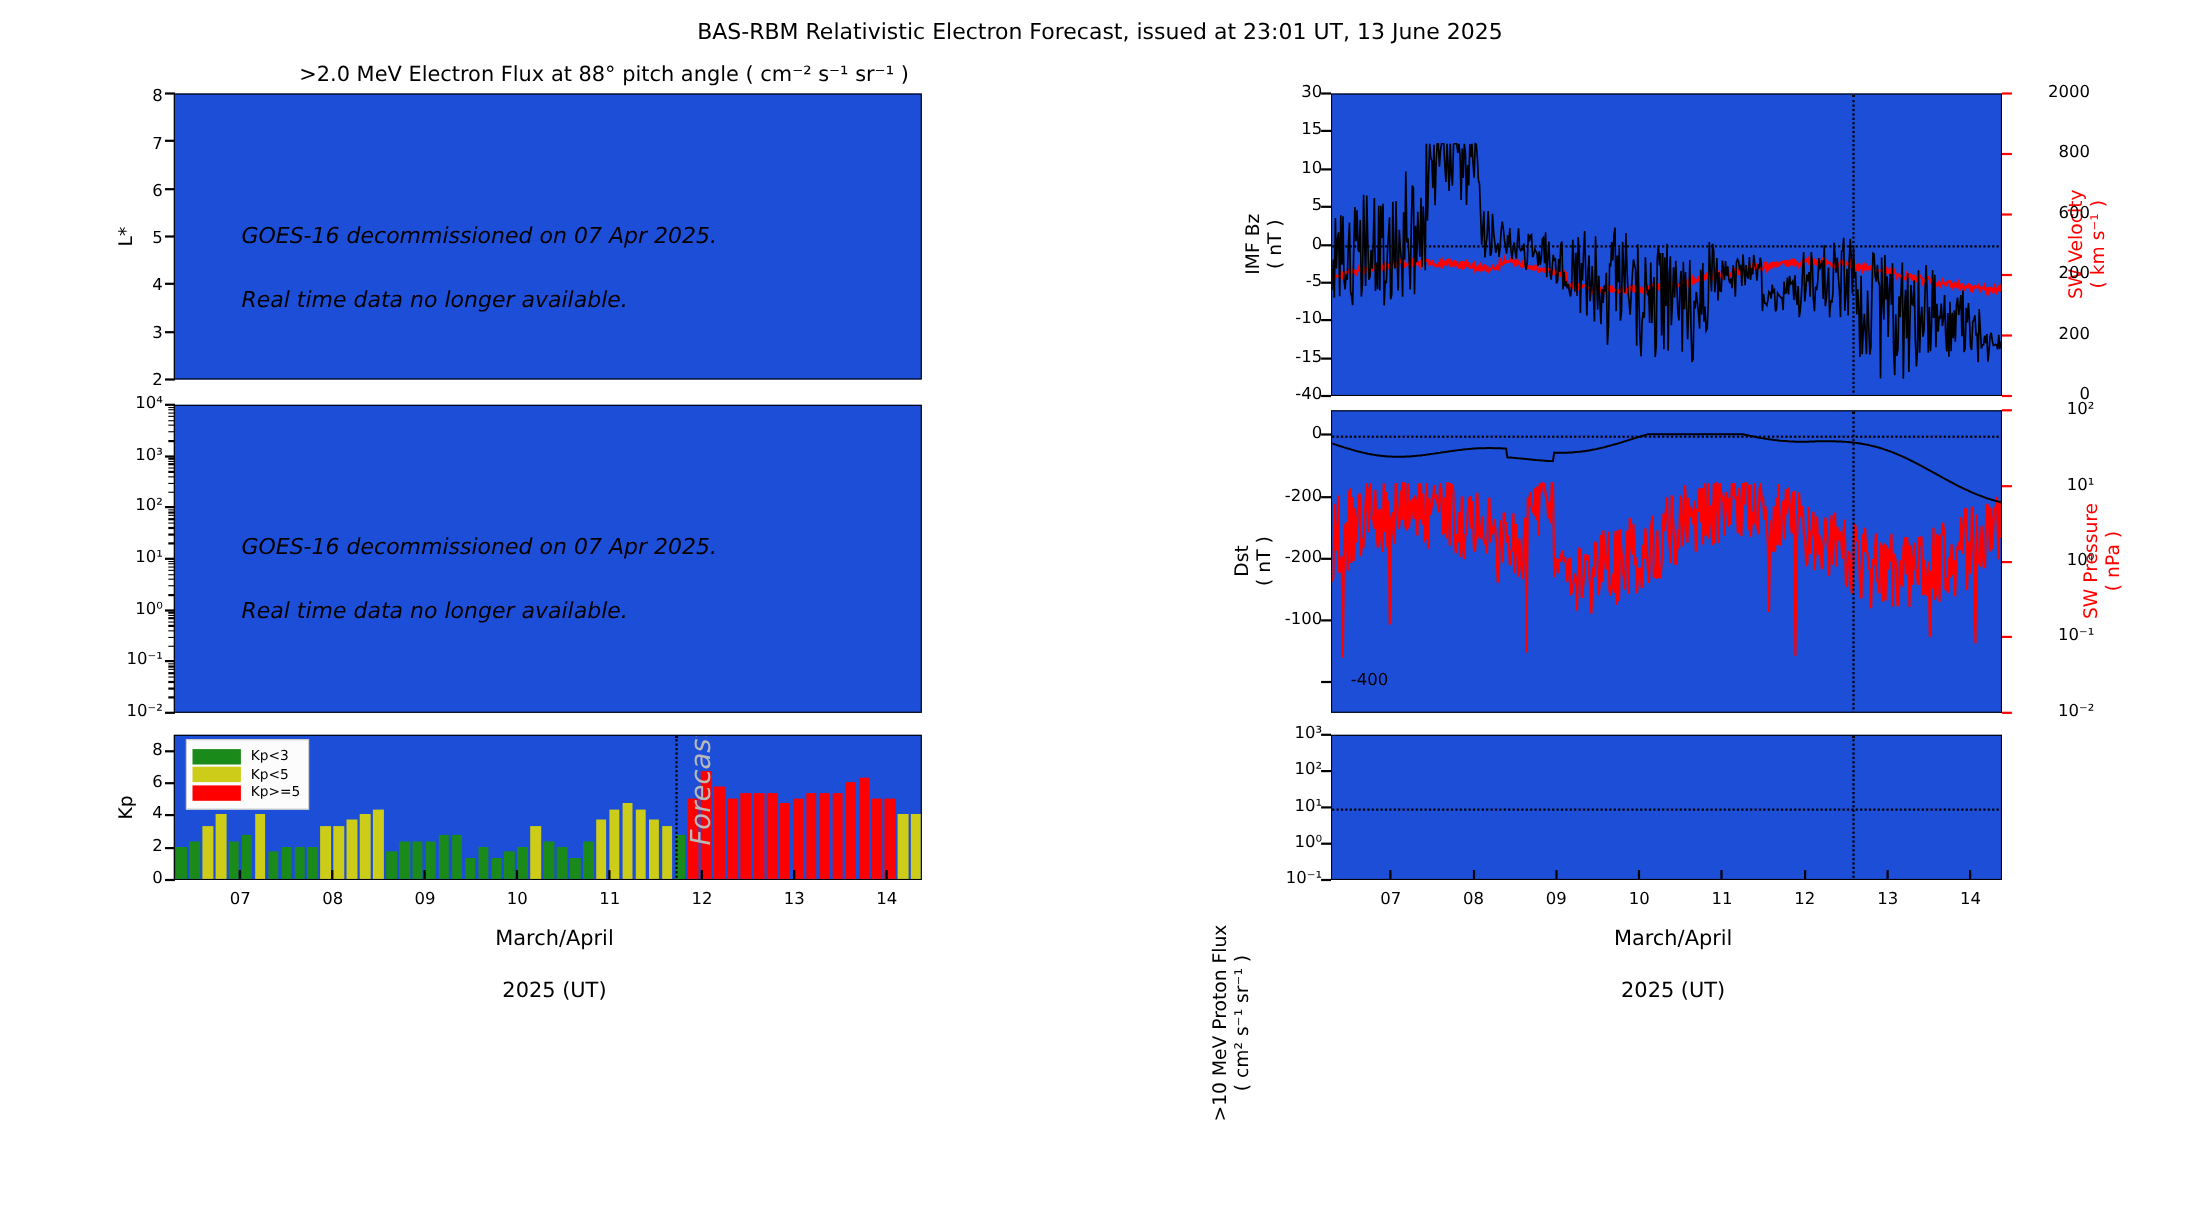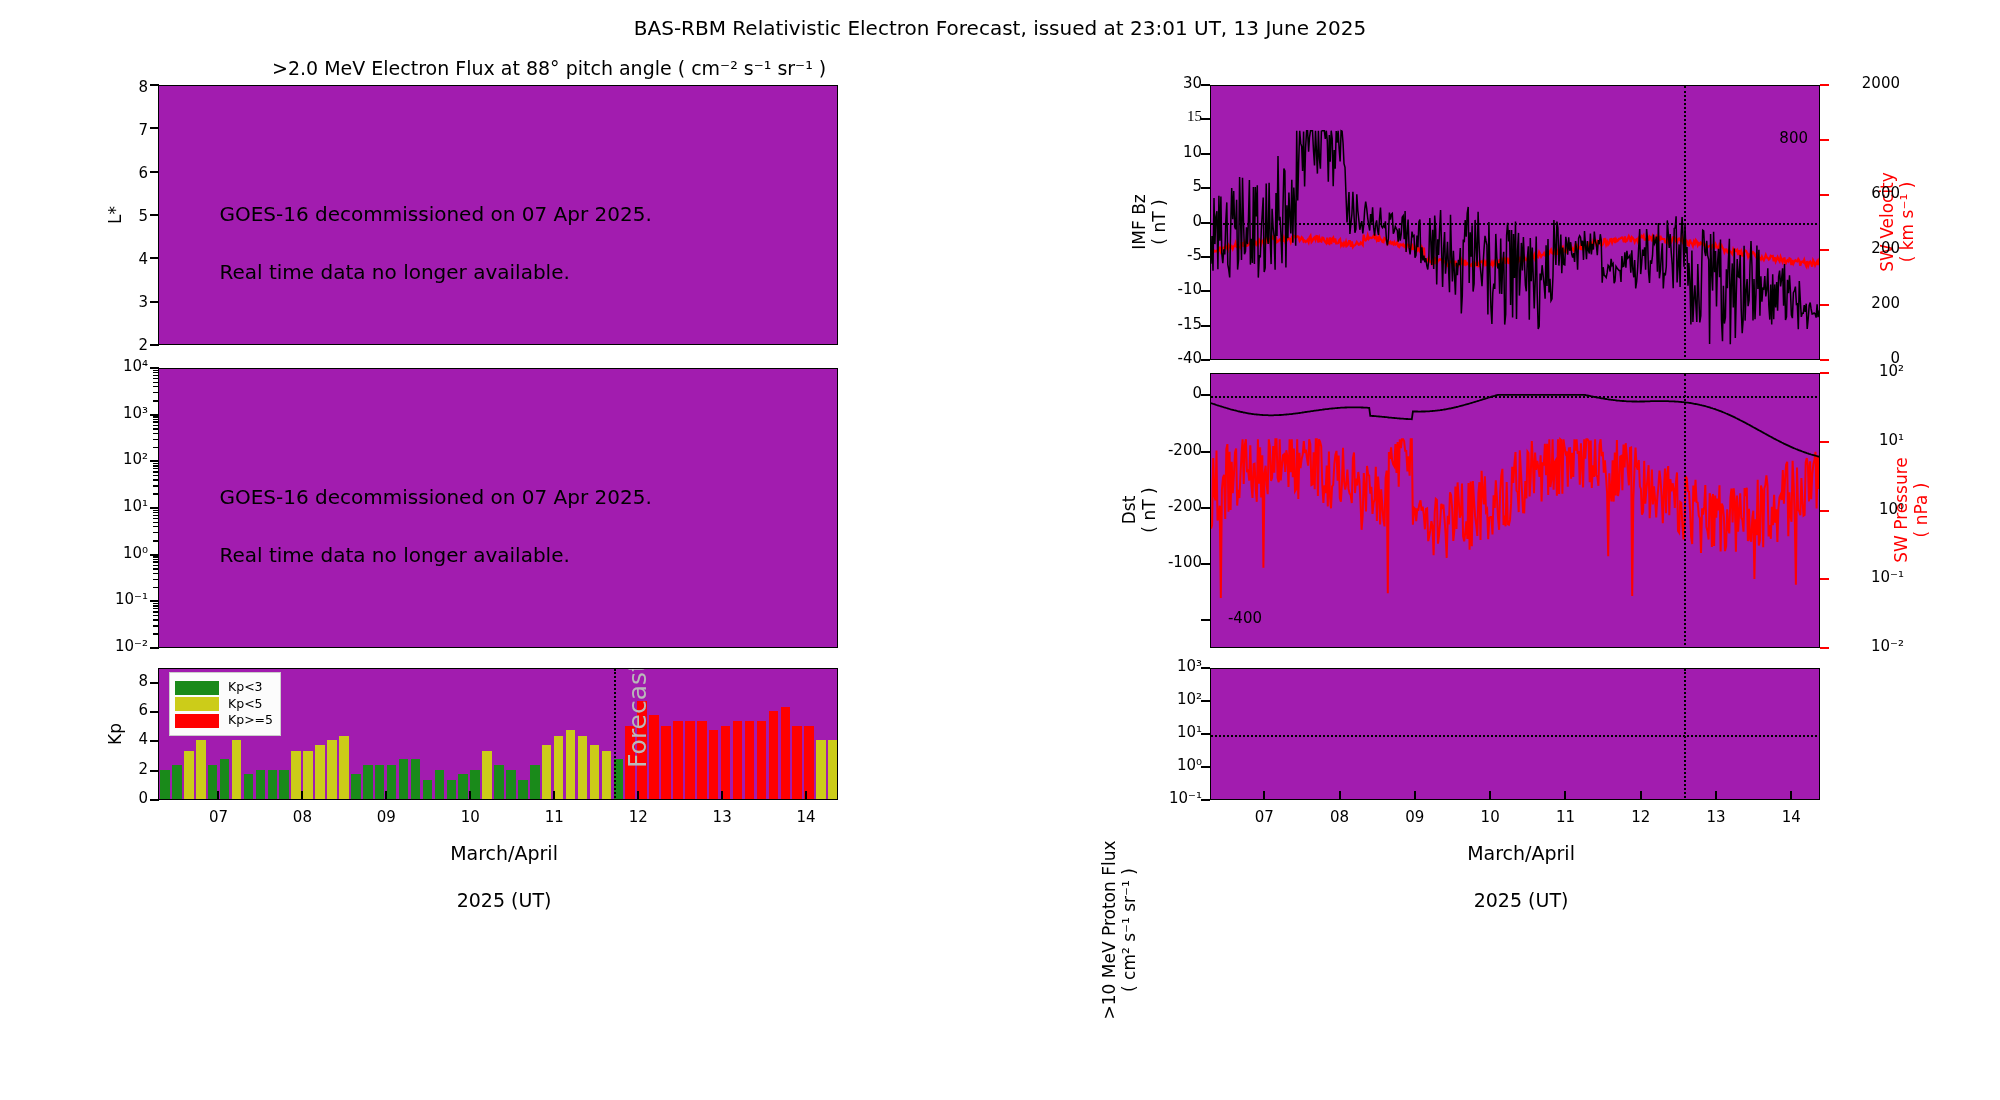--- a/index.html
+++ b/index.html
@@ -2,21 +2,21 @@
 <html><head>
 <meta charset="utf-8">
 <style>
   html,body{margin:0;padding:0;background:#fff;}
   body{width:2000px;height:1100px;position:relative;
        font-family:"DejaVu Sans","Liberation Sans",sans-serif;color:#000;
        -webkit-font-smoothing:antialiased;}
   .abs{position:absolute;}
   .ttl{font-size:20px;text-align:center;width:100%;top:16px;left:0;}
   .subttl{font-size:19px;top:57px;left:272px;white-space:nowrap;}
-  .axes{position:absolute;border:1.6px solid #000;background:#a21caf;box-sizing:border-box;overflow:hidden;}
+  .axes{position:absolute;border:1.6px solid #000;background:#1d4ed8;box-sizing:border-box;overflow:hidden;font-style:italic;}
   .msg{position:absolute;font-size:20px;line-height:1.45;white-space:pre;}
   .ylab{position:absolute;font-size:17px;text-align:center;
         transform-origin:50% 50%;white-space:pre;line-height:1.15;}
   .rot{transform:translate(-50%,-50%) rotate(-90deg);}
   .tick{position:absolute;font-size:15px;white-space:nowrap;}
   .tkR{text-align:right;}
   .tkC{text-align:center;}
   .red{color:#ff0000;}
   .xlab{position:absolute;font-size:19px;text-align:center;line-height:1.25;white-space:pre;}
   .dotv{position:absolute;width:0;border-left:2.2px dotted #000;}
@@ -257,41 +257,41 @@
   </svg>
   <div class="dotv" style="left:473px;top:0;height:275px;"></div>
 </div>
 <div class="ylab rot" style="left:1150px;top:222px;width:150px;">IMF Bz
 ( nT )</div>
 <div class="ylab rot red" style="left:1898px;top:222px;width:200px;">SW Velocity
 ( km s⁻¹ )</div>
 <div id="bzLTicks">
     <div class="tick tkR" style="left: 1140px; top: 74px; width: 62px;">30</div>
     <div class="tmark" style="left: 1201px; top: 84px; width: 9px; height: 2px; background: rgb(0, 0, 0);"></div>
-    <div class="tick tkR" style="left: 1140px; top: 108.375px; width: 62px; font-family: Liberation Serif, serif;">15</div>
+    <div class="tick tkR" style="left: 1140px; top: 108.375px; width: 62px;">15</div>
     <div class="tmark" style="left: 1201px; top: 118.375px; width: 9px; height: 2px; background: rgb(0, 0, 0);"></div>
     <div class="tick tkR" style="left: 1140px; top: 142.75px; width: 62px;">10</div>
     <div class="tmark" style="left: 1201px; top: 152.75px; width: 9px; height: 2px; background: rgb(0, 0, 0);"></div>
     <div class="tick tkR" style="left: 1140px; top: 177.125px; width: 62px;">5</div>
     <div class="tmark" style="left: 1201px; top: 187.125px; width: 9px; height: 2px; background: rgb(0, 0, 0);"></div>
     <div class="tick tkR" style="left: 1140px; top: 211.5px; width: 62px;">0</div>
     <div class="tmark" style="left: 1201px; top: 221.5px; width: 9px; height: 2px; background: rgb(0, 0, 0);"></div>
     <div class="tick tkR" style="left: 1140px; top: 245.875px; width: 62px;">-5</div>
     <div class="tmark" style="left: 1201px; top: 255.875px; width: 9px; height: 2px; background: rgb(0, 0, 0);"></div>
     <div class="tick tkR" style="left: 1140px; top: 280.25px; width: 62px;">-10</div>
     <div class="tmark" style="left: 1201px; top: 290.25px; width: 9px; height: 2px; background: rgb(0, 0, 0);"></div>
     <div class="tick tkR" style="left: 1140px; top: 314.625px; width: 62px;">-15</div>
     <div class="tmark" style="left: 1201px; top: 324.625px; width: 9px; height: 2px; background: rgb(0, 0, 0);"></div>
     <div class="tick tkR" style="left: 1140px; top: 349px; width: 62px;">-40</div>
     <div class="tmark" style="left: 1201px; top: 359px; width: 9px; height: 2px; background: rgb(0, 0, 0);"></div>
   </div>
 <div id="bzRTicks">
     <div class="tick tkR" style="left: 1834px; top: 74px; width: 66px;">2000</div>
     <div class="tmark" style="left: 1820px; top: 84px; width: 9px; height: 2px; background: rgb(255, 0, 0);"></div>
-    <div class="tick tkR" style="left: 1742px; top: 129px; width: 66px;">800</div>
+    <div class="tick tkR" style="left: 1834px; top: 129px; width: 66px;">800</div>
     <div class="tmark" style="left: 1820px; top: 139px; width: 9px; height: 2px; background: rgb(255, 0, 0);"></div>
     <div class="tick tkR" style="left: 1834px; top: 184px; width: 66px;">600</div>
     <div class="tmark" style="left: 1820px; top: 194px; width: 9px; height: 2px; background: rgb(255, 0, 0);"></div>
     <div class="tick tkR" style="left: 1834px; top: 239px; width: 66px;">200</div>
     <div class="tmark" style="left: 1820px; top: 249px; width: 9px; height: 2px; background: rgb(255, 0, 0);"></div>
     <div class="tick tkR" style="left: 1834px; top: 294px; width: 66px;">200</div>
     <div class="tmark" style="left: 1820px; top: 304px; width: 9px; height: 2px; background: rgb(255, 0, 0);"></div>
     <div class="tick tkR" style="left: 1834px; top: 349px; width: 66px;">0</div>
     <div class="tmark" style="left: 1820px; top: 359px; width: 9px; height: 2px; background: rgb(255, 0, 0);"></div>
   </div>

